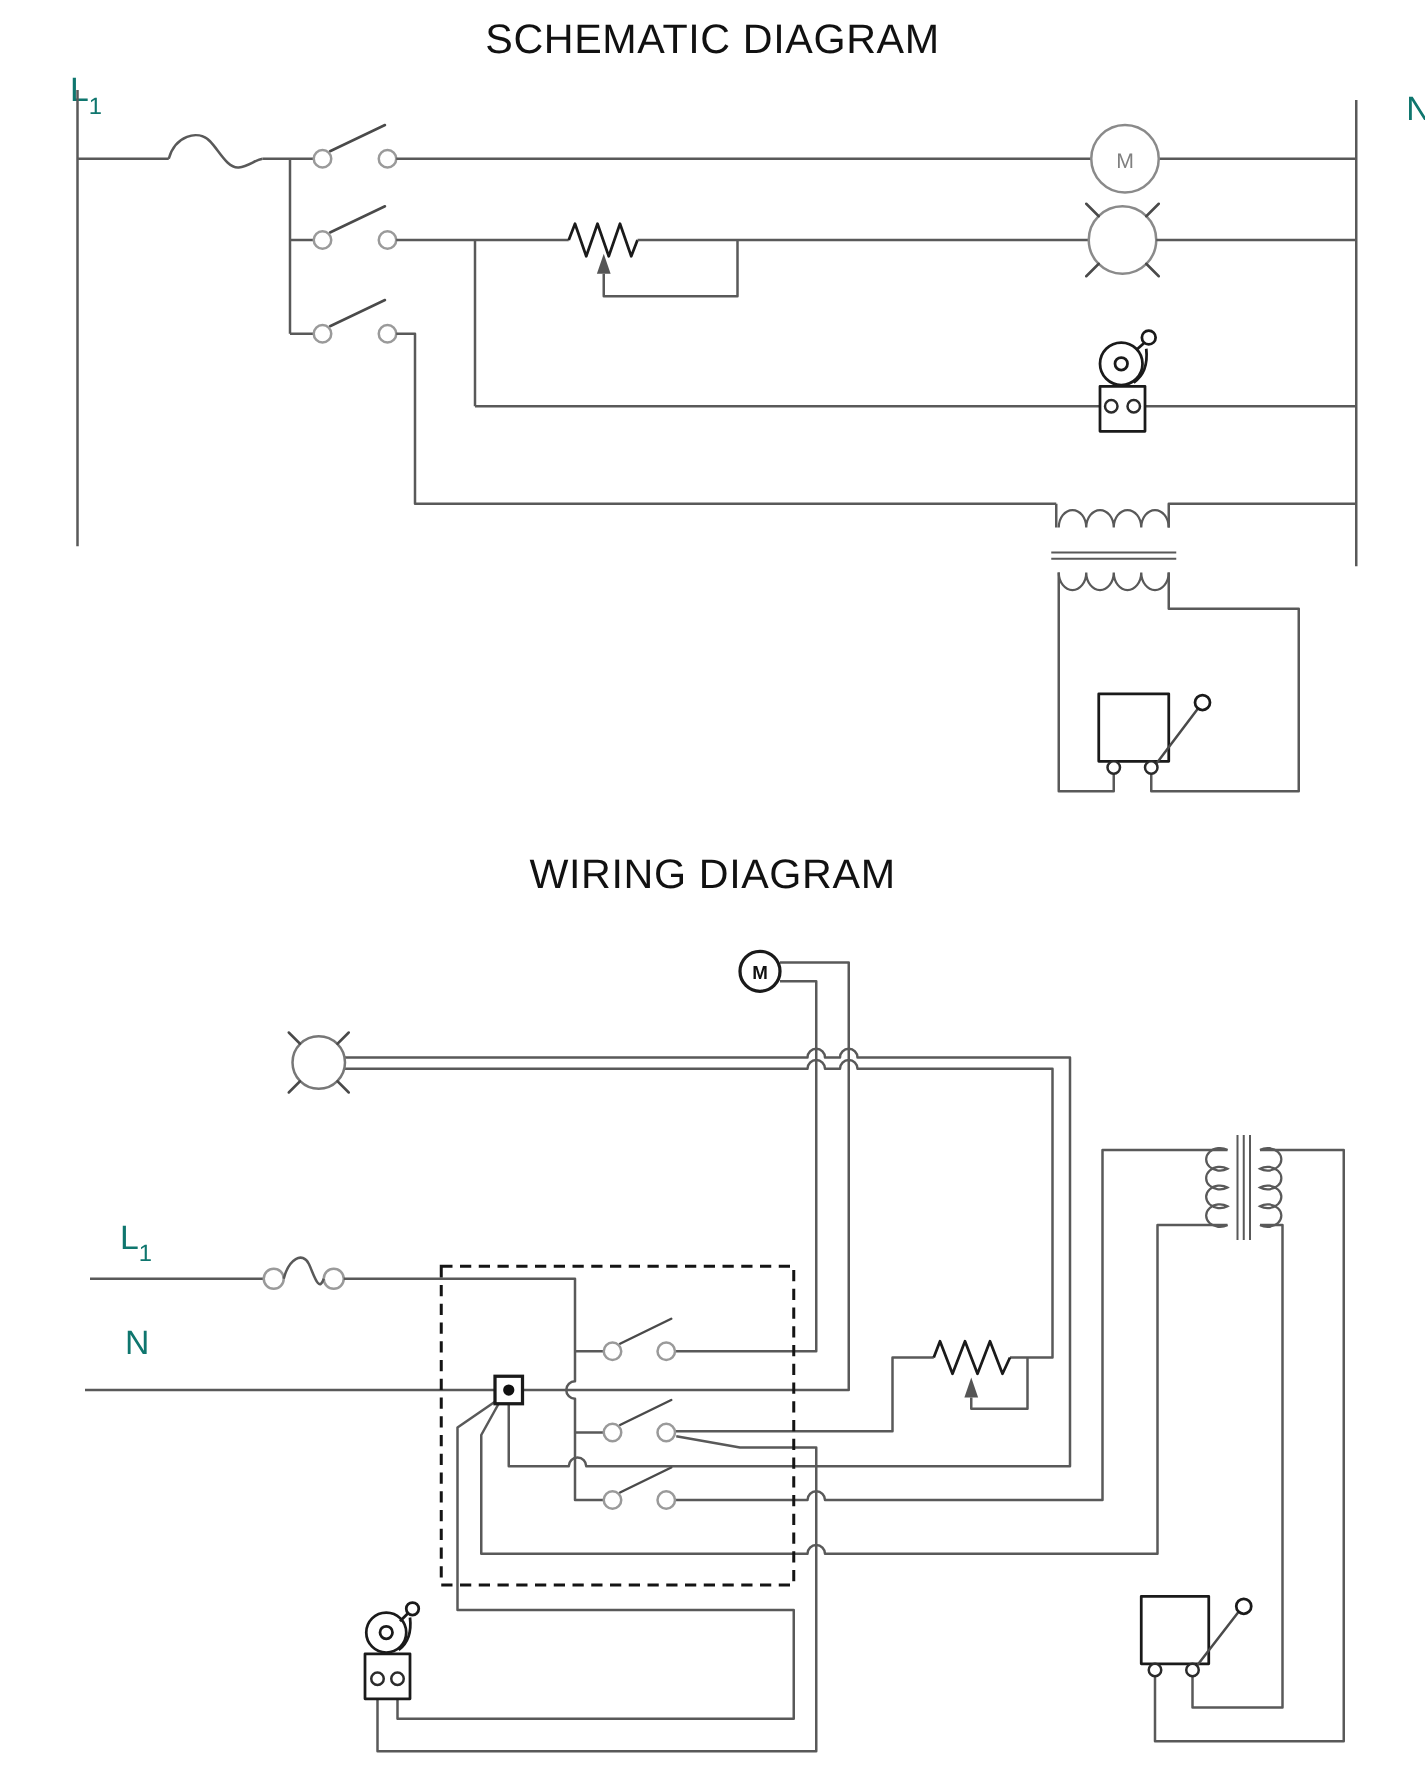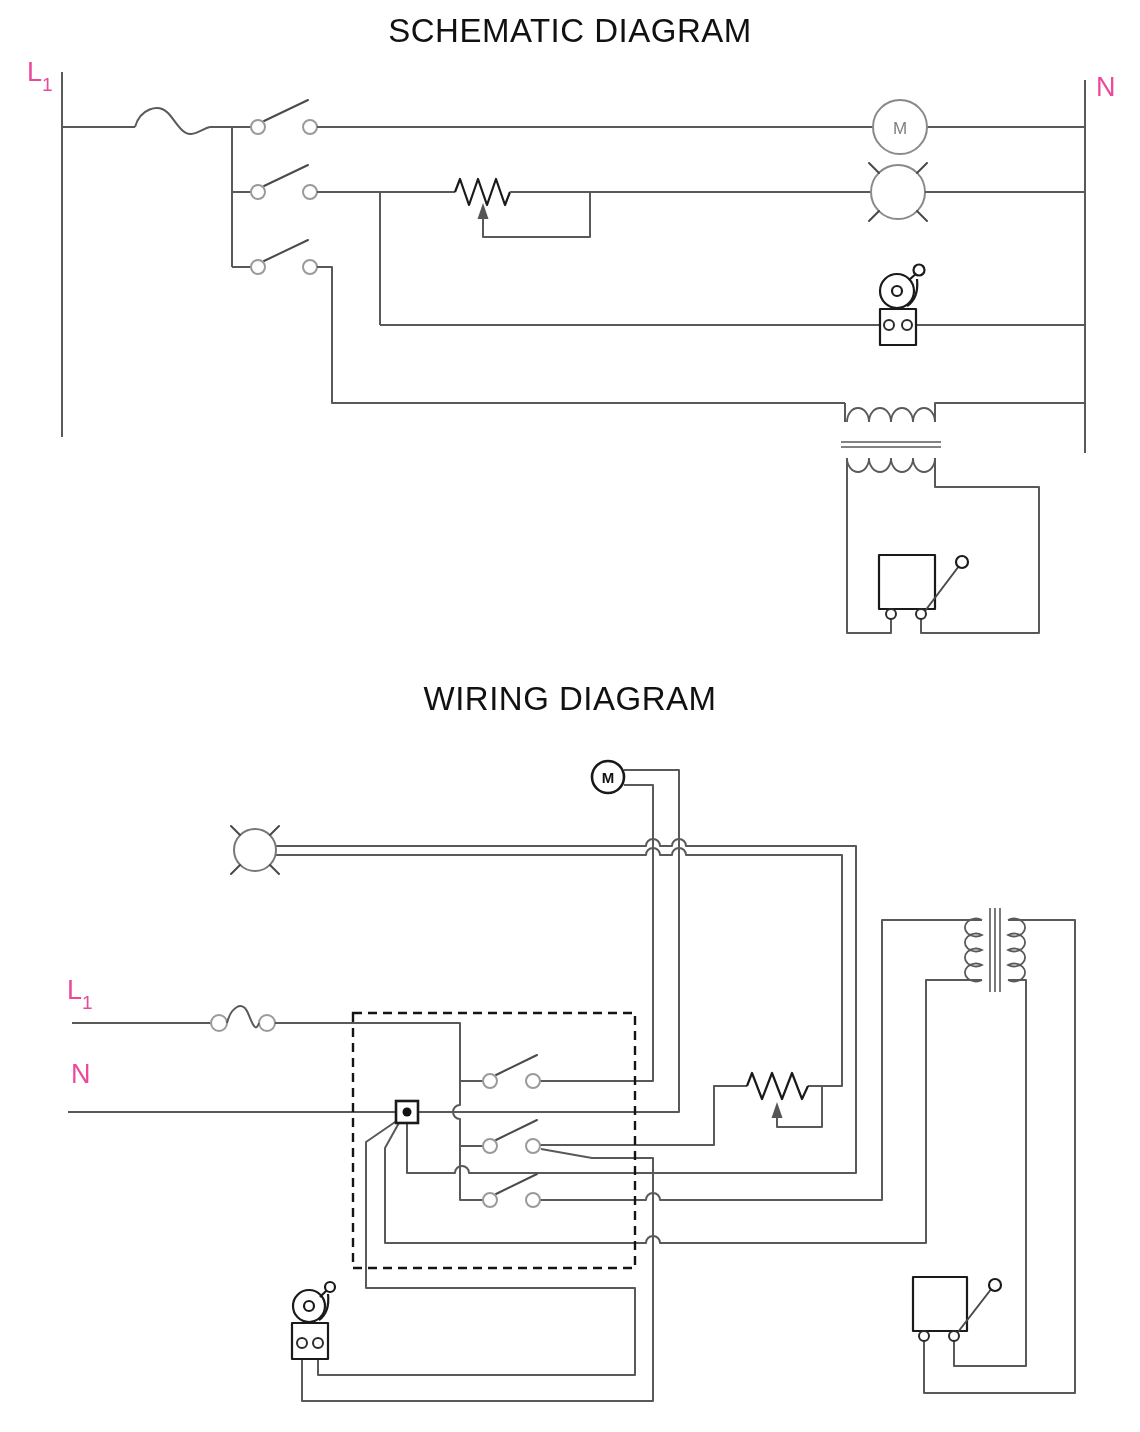--- a/index.html
+++ b/index.html
@@ -1,21 +1,21 @@
 <!DOCTYPE html>
 <html style="--wire: #595959; --component: #1a1a1a; --terminal: #9a9a9a; --text: #111111; --background: #ffffff;"><head>
 <meta charset="utf-8">
 <style>
   html,body{margin:0;padding:0;background:#fff;}
   body{width:1140px;height:1432px;position:relative;font-family:"Liberation Sans",sans-serif;color:var(--text);}
   .stage{position:absolute;inset:0;width:1140px;height:1432px;}
   .title{position:absolute;left:0;width:1140px;text-align:center;font-size:33px;letter-spacing:.5px;color:var(--text);}
   #schematic-title{top:12px;}
   #wiring-title{top:680px;}
-  .rail-label{position:absolute;font-size:27px;color:#ec4899;}
+  .rail-label{position:absolute;font-size:27px;color:#0f766e;margin-left:29px;}
   .rail-label sub{font-size:19px;position:relative;top:4px;}
   svg{position:absolute;top:0;left:0;}
   .wire{stroke:var(--wire);stroke-width:2;fill:none;stroke-linejoin:round;stroke-linecap:butt;}
   .comp{stroke:var(--component);stroke-width:2.2;fill:none;stroke-linejoin:round;}
   .compfill{fill:#fff;stroke:var(--component);stroke-width:2.2;stroke-linejoin:round;}
   .boldcomp{fill:#fff;stroke:var(--component);stroke-width:2.6;}
   .term{fill:#fff;stroke:var(--terminal);stroke-width:2;}
   .termdark{fill:#fff;stroke:#2b2b2b;stroke-width:2;}
   .arm{stroke:#4a4a4a;stroke-width:2;fill:none;stroke-linecap:round;}
   .core{stroke:var(--wire);stroke-width:1.6;fill:none;}

